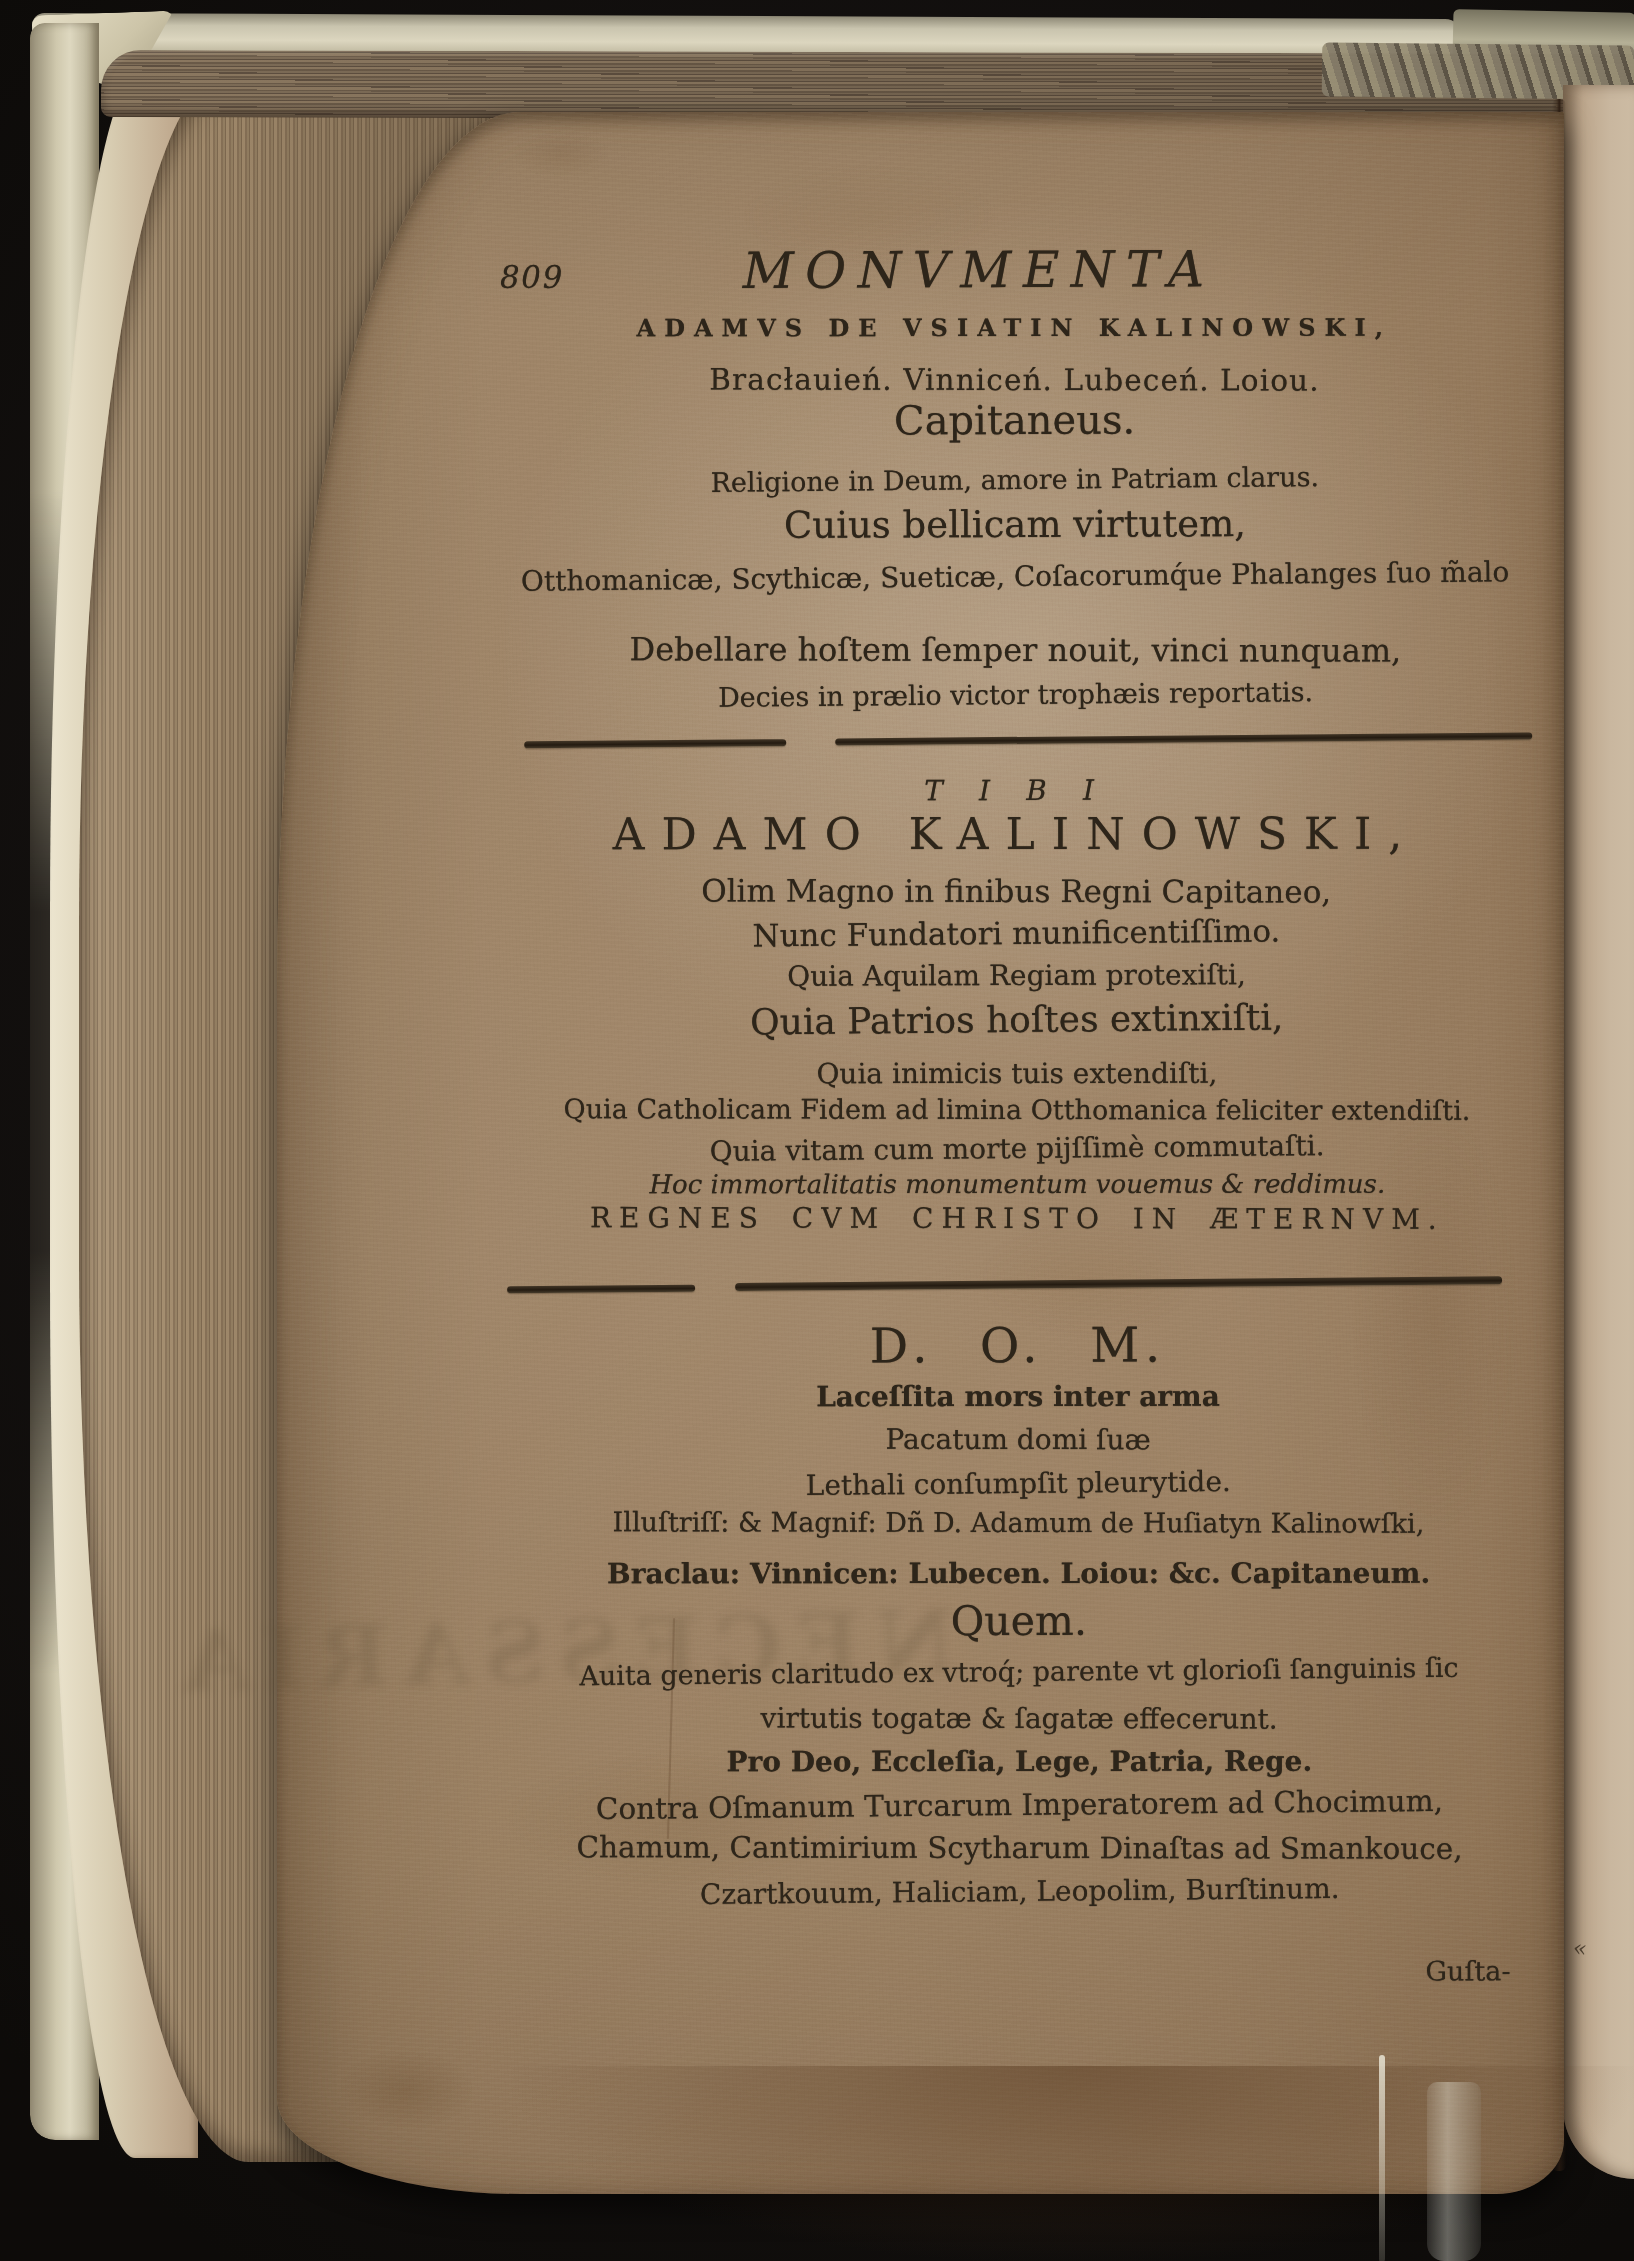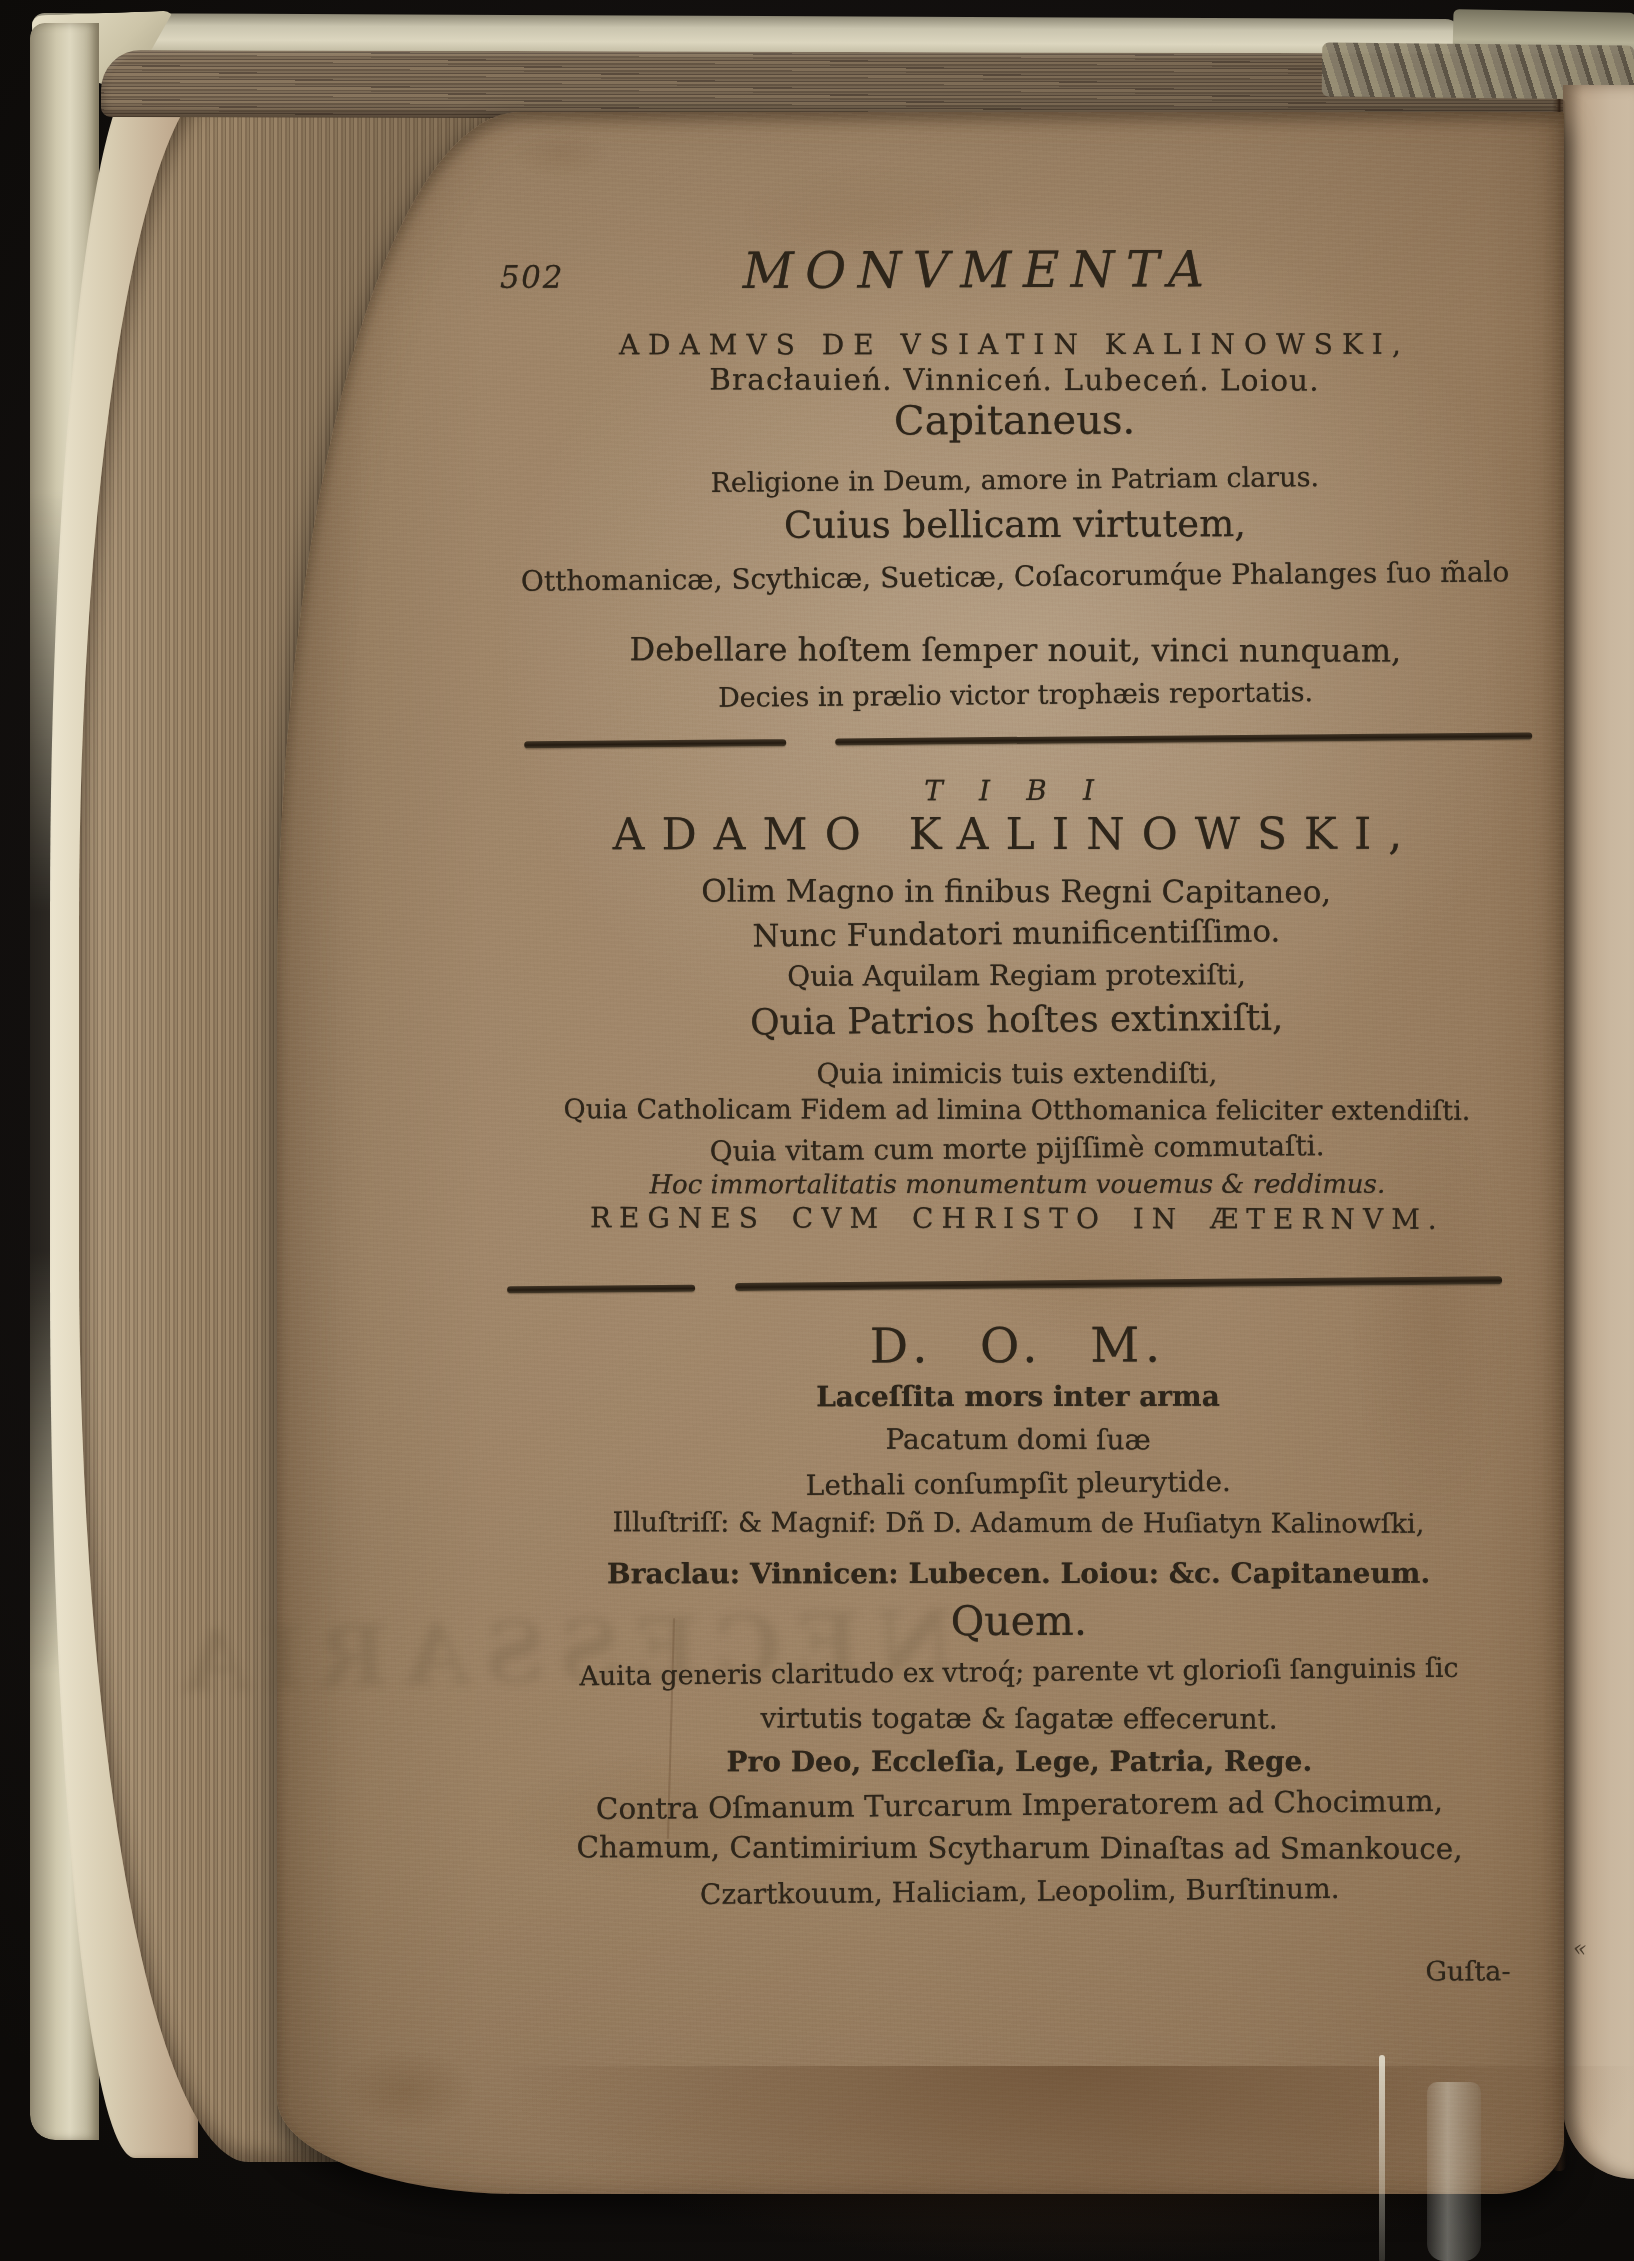--- a/index.html
+++ b/index.html
@@ -143,21 +143,21 @@
     transform:rotate(-0.2deg); transform-origin:50% 30%;
   }
   .line{
     left:0; width:100%; text-align:center; white-space:nowrap;
     color:#2d251a;
     text-shadow:0 0 0.8px rgba(46,36,22,.6), 0 0.6px 0 rgba(46,36,22,.12);
   }
   .t1{transform:rotate(.3deg);} .t2{transform:rotate(-.35deg);} .t3{transform:rotate(.15deg);}
   #pn{left:2.3px; top:257px; width:auto; text-align:left; font-size:31px; font-style:italic; letter-spacing:1.7px;}
   #rh{top:241px; left:-35px; font-size:50px; font-style:italic; letter-spacing:11.4px;}
-  #a0{top:328px;  font-size:28px; letter-spacing:9px;}
+  #a0{top:313px;  font-size:24px; letter-spacing:9px;font-weight:bold;}
   #a1{top:363px;  font-size:29.5px; letter-spacing:1.1px;}
   #a2{top:397px;  font-size:40px;}
   #a3{top:464px;  font-size:27px;}
   #a4{top:503px;  font-size:37px;}
   #a5{top:560px;  font-size:28px;}
   #a6{top:599px; font-size:28px;}
   #a7{top:631px; font-size:32px;}
   #a8{top:679px; font-size:27px;}
   .rule{height:6.8px; background:linear-gradient(180deg,#41352​6,#241b11 55%,#453a2a);
         background:linear-gradient(180deg,#413526,#241b11 55%,#453a2a);
@@ -216,21 +216,21 @@
   <div class="gutter"></div>
 
   <div class="page">
     <div class="page-texture"></div>
     <div class="page-stains"></div>
   </div>
   <div class="scratch" style="left:670px;"></div>
   <div class="show-through" style="left:136px; top:1601px;">NECESSARIA</div>
 
   <div class="textblock">
-    <div class="line" id="pn">502</div>
+    <div class="line" id="pn">809</div>
     <div class="line" id="rh">MONVMENTA</div>
 
     <div class="line t3" id="a0">ADAMVS DE VSIATIN KALINOWSKI,</div>
     <div class="line t1" id="a1">Bracłauień. Vinniceń. Lubeceń. Loiou.</div>
     <div class="line" id="a2">Capitaneus.</div>
     <div class="line t2" id="a3">Religione in Deum, amore in Patriam clarus.</div>
     <div class="line" id="a4">Cuius bellicam virtutem,</div>
     <div class="line t2" id="a5">Otthomanicæ, Scythicæ, Sueticæ, Coſacorumq́ue Phalanges ſuo m̃alo</div>
     <div class="line t1" id="a7">Debellare hoſtem ſemper nouit, vinci nunquam,</div>
     <div class="line t2" id="a8">Decies in prælio victor trophæis reportatis.</div>

